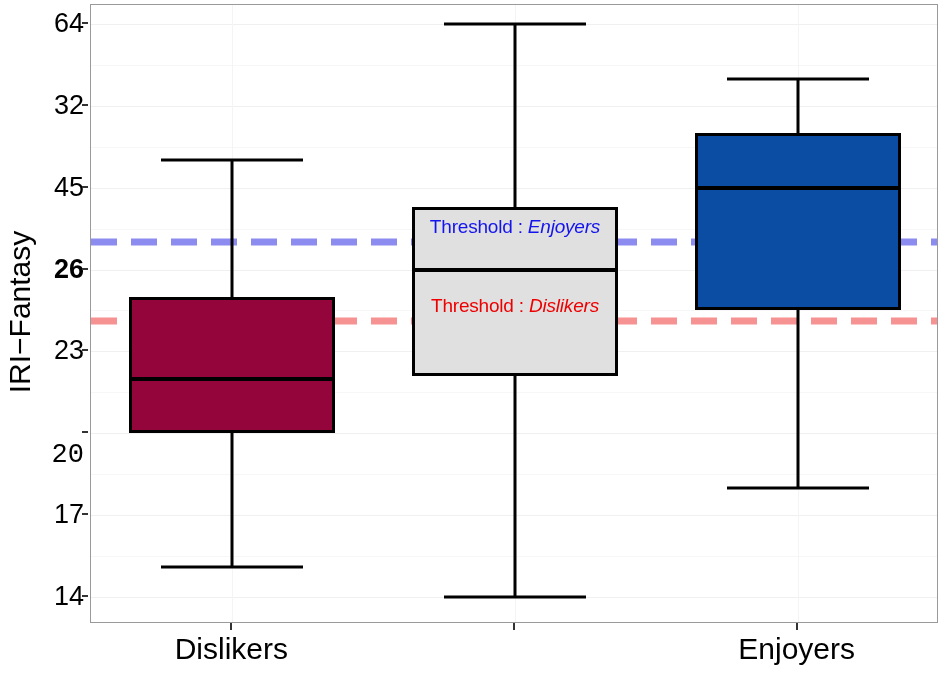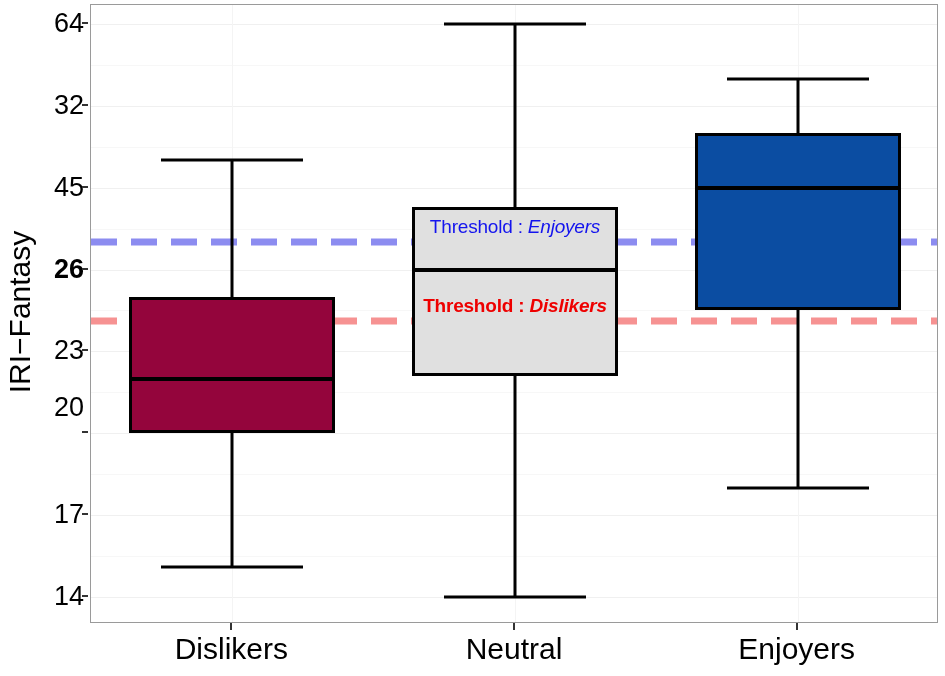--- a/index.html
+++ b/index.html
@@ -203,21 +203,21 @@
 
   <div id="y-axis-title">
     <span>IRI−Fantasy</span>
   </div>
 
   <div id="y-tick-labels">
       <div class="y-tick-label" style="top: 595.731px;">14</div>
       <div class="y-tick-mark" style="top: 595.731px; left: 44px;"></div>
       <div class="y-tick-label" style="top: 513.925px;">17</div>
       <div class="y-tick-mark" style="top: 513.925px; left: 44px;"></div>
-      <div class="y-tick-label" style="top: 407px;">20</div>
+      <div class="y-tick-label" style="top: 455px; font-family: Liberation Mono, monospace;">20</div>
       <div class="y-tick-mark" style="top: 432.119px; left: 44px;"></div>
       <div class="y-tick-label" style="top: 350.313px; margin-left: 29px;">23</div>
       <div class="y-tick-mark" style="top: 350.313px; left: 44px;"></div>
       <div class="y-tick-label" style="top: 268.507px; font-weight: bold;">26</div>
       <div class="y-tick-mark" style="top: 268.507px; left: 44px;"></div>
       <div class="y-tick-label" style="top: 186.7px;">45</div>
       <div class="y-tick-mark" style="top: 186.7px; left: 44px;"></div>
       <div class="y-tick-label" style="top: 104.894px;">32</div>
       <div class="y-tick-mark" style="top: 104.894px; left: 44px;"></div>
       <div class="y-tick-label" style="top: 23.0881px;">64</div>
@@ -272,26 +272,25 @@
           <div class="whisker-vline" style="top: 73.6256px; height: 54.5374px;"></div>
           <div class="whisker-vline" style="top: 305.41px; height: 177.247px;"></div>
           <div class="whisker-cap" style="top: 73.6256px;"></div>
           <div class="whisker-cap" style="top: 482.656px;"></div>
           <div class="box-rect" style="top: 128.163px; height: 177.247px; background: rgb(11, 77, 162); border-color: rgb(0, 0, 0);"></div>
           <div class="median-line" style="top: 182.7px; background: rgb(0, 0, 0);"></div>
         </div>
       </div>
     <div id="threshold-texts">
         <div class="threshold-text tt-enjoyers" style="left: 424px; top: 233.238px;"><span class="tl-prefix">Threshold : </span><span class="tl-name">Enjoyers</span></div>
-        <div class="threshold-text tt-dislikers" style="left: 424px; top: 312.317px; font-weight: bold;"><span class="tl-prefix">Threshold : </span><span class="tl-name">Dislikers</span></div>
+        <div class="threshold-text tt-dislikers" style="left: 424px; top: 312.317px;"><span class="tl-prefix">Threshold : </span><span class="tl-name">Dislikers</span></div>
       </div>
   </div>
 
   <div id="x-axis">
       <div class="x-tick-mark" style="left: 141.333px;"></div>
       <div class="x-tick-label" style="left: 141.333px;">Dislikers</div>
       <div class="x-tick-mark" style="left: 424px;"></div>
-      <div class="x-tick-label" style="left: 424px;">Neutral</div>
       <div class="x-tick-mark" style="left: 706.667px;"></div>
       <div class="x-tick-label" style="left: 706.667px;">Enjoyers</div>
     </div>
 
 </div>
 
 </body></html>

